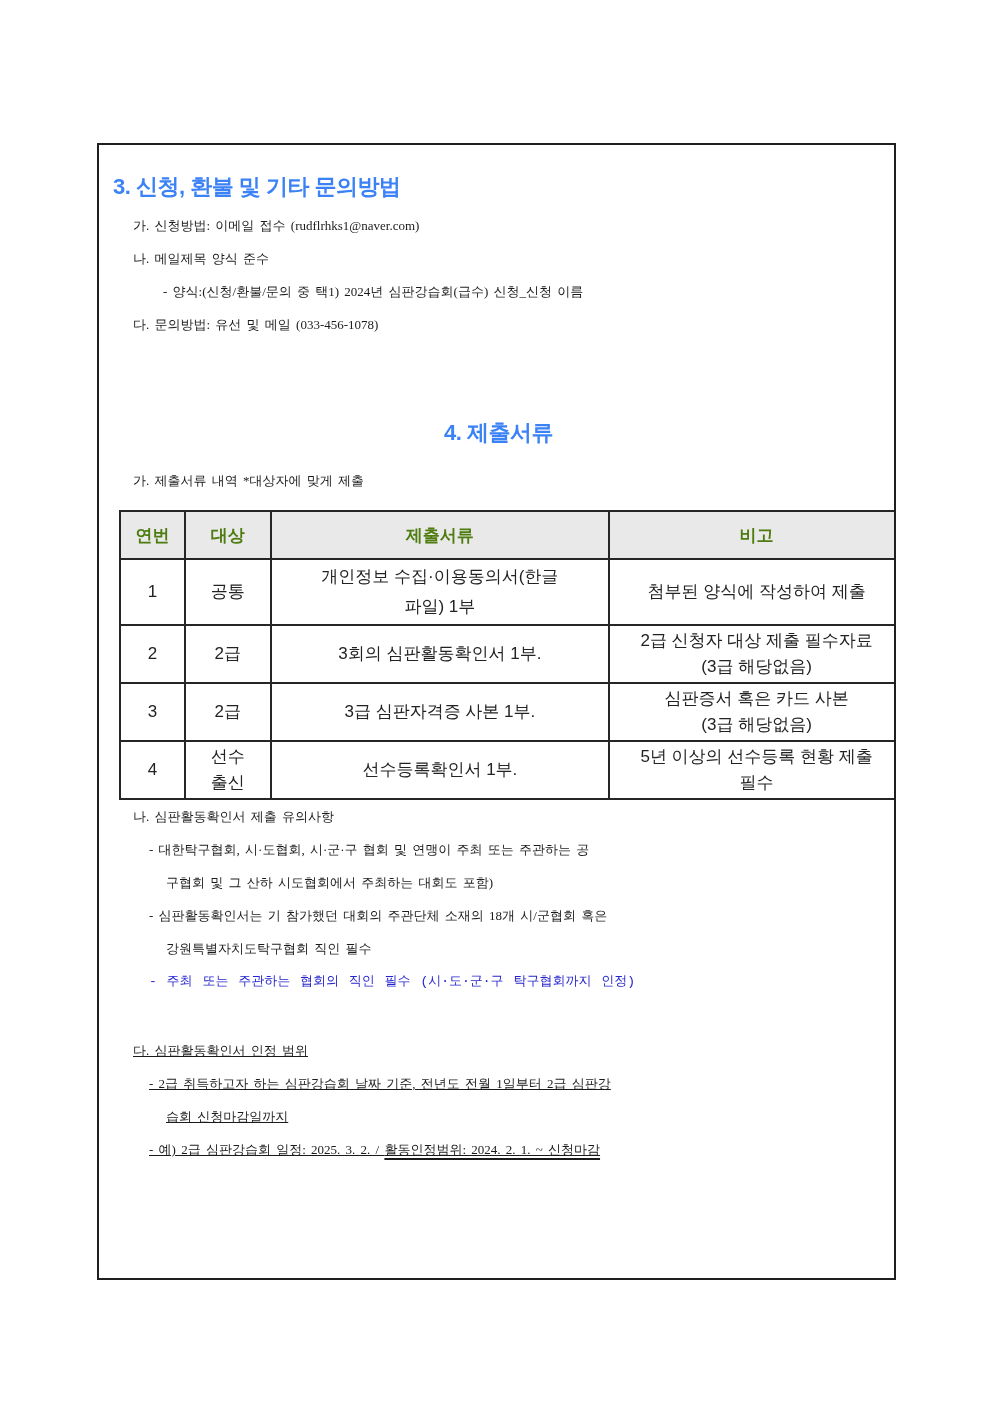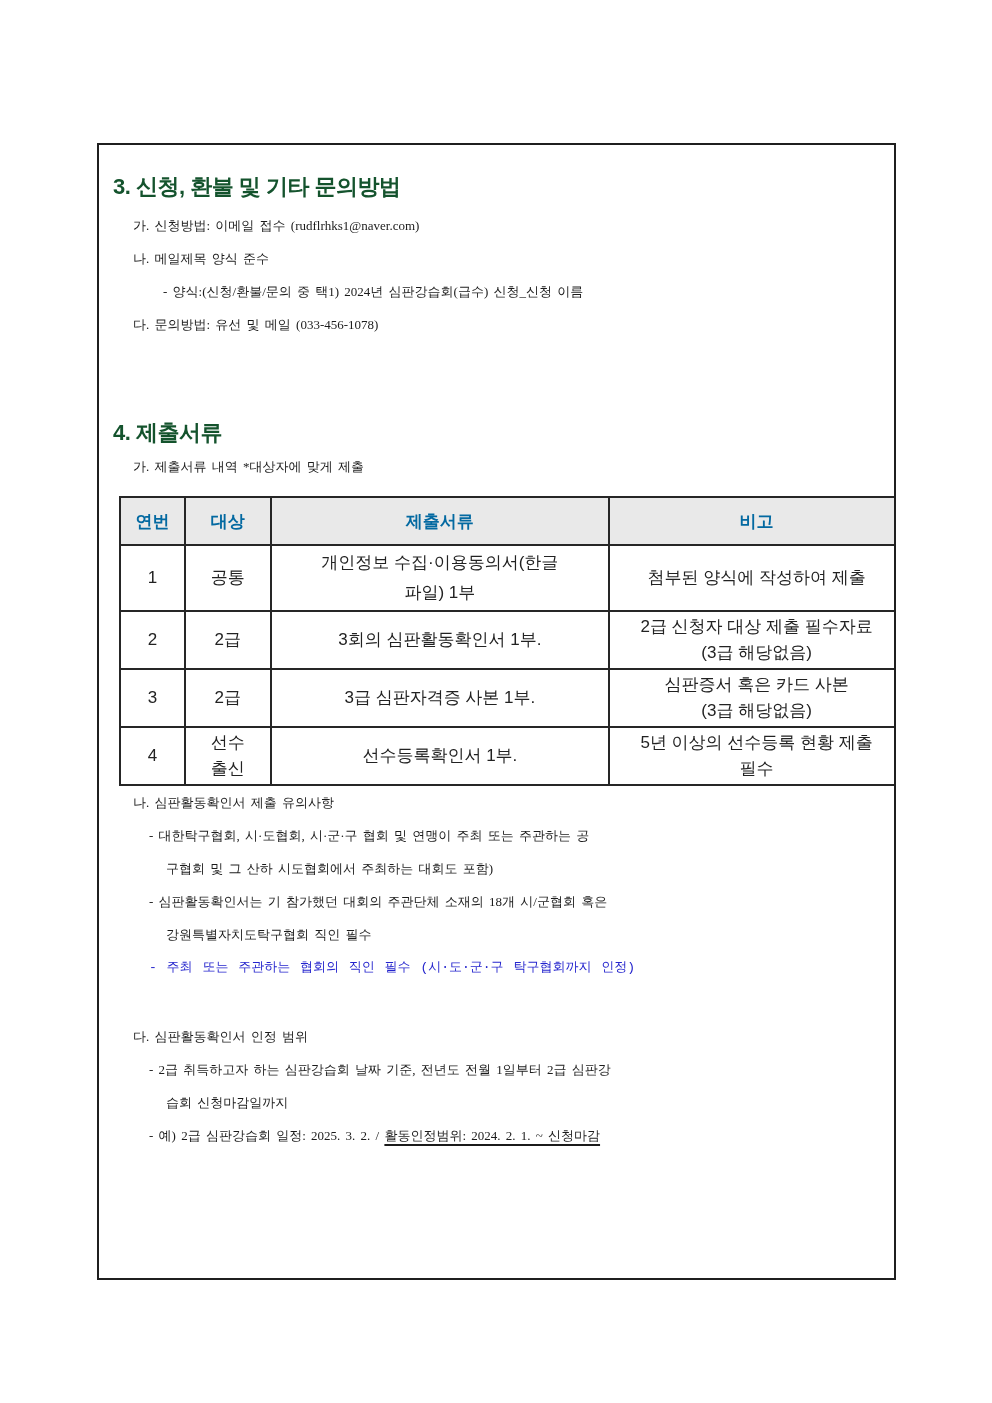--- a/index.html
+++ b/index.html
@@ -32,37 +32,37 @@
     box-sizing: border-box;
     padding: 0 10px 0 14px;
     overflow: hidden;
   }
   .sec-heading {
     margin: 0;
     font-family: "Liberation Sans", "DejaVu Sans", sans-serif;
     font-weight: bold;
     font-size: 22px;
     line-height: 28px;
-    color: #14532d;
+    color: #3b82f6;
     letter-spacing: -0.5px;
     white-space: nowrap;
   }
   .s3 { margin-top: 28px; }
-  .s4 { margin-top: 78px; }
+  .s4 { margin-top: 78px; text-align: center; }
 
   .bl {
     font-family: "Liberation Serif", "DejaVu Serif", serif;
     font-size: 13px;
     line-height: 33px;
     word-spacing: 2px;
     white-space: nowrap;
     color: #1b1b1b;
   }
   .s3-lines { margin-top: 8px; }
-  .intro { margin-top: 3px; }
+  .intro { margin-top: 17px; }
 
   .ind-a   { padding-left: 20px; }
   .ind-b   { padding-left: 36px; }
   .ind-c   { padding-left: 53px; }
   .ind-dash{ padding-left: 50px; }
 
   .doc-table {
     margin: 13px 0 0 6px;
     width: 786px;
     border-collapse: collapse;
@@ -75,40 +75,40 @@
     vertical-align: middle;
     padding: 2px 4px;
     box-sizing: border-box;
     white-space: pre-line;
   }
   .doc-table th {
     background: var(--table-header-bg, #e9e9e9);
     font-size: 17px;
     font-weight: bold;
     height: 48px;
-    color: #0369a1;
+    color: #4d7c0f;
   }
   .doc-table td {
     font-size: 17px;
     line-height: 26px;
     color: #222222;
   }
   .col-no  { width: 8.3%; }
   .col-tg  { width: 10.9%; }
   .col-doc { width: 43.2%; }
   .col-rm  { width: 37.6%; }
   .tr1 td { height: 64px; }
   .tr2 td { height: 54px; }
   .tr3 td { height: 53px; }
   .tr4 td { height: 58px; }
   .tr1 .cell-doc { line-height: 30px; }
   .tr4 .cell-tg  { line-height: 26px; margin-top: 48px; }
 
   .notes-na { }
-  .notes-da { margin-top: 36px; }
+  .notes-da { margin-top: 36px; text-decoration: underline; }
   .blue { color: var(--accent-blue, #2424cd); font-family: Liberation Mono, monospace; }
   .underline {
     text-decoration: underline;
     text-underline-offset: 4px;
     text-decoration-thickness: 1.5px;
   }
 </style>
 </head>
 <body>
 

